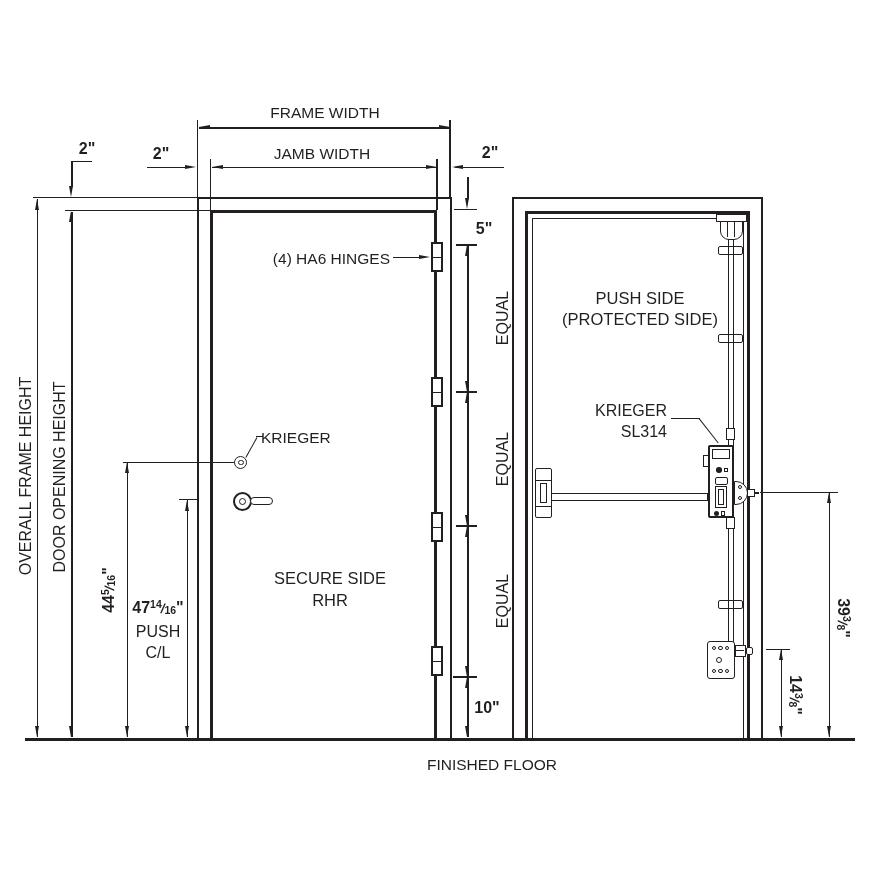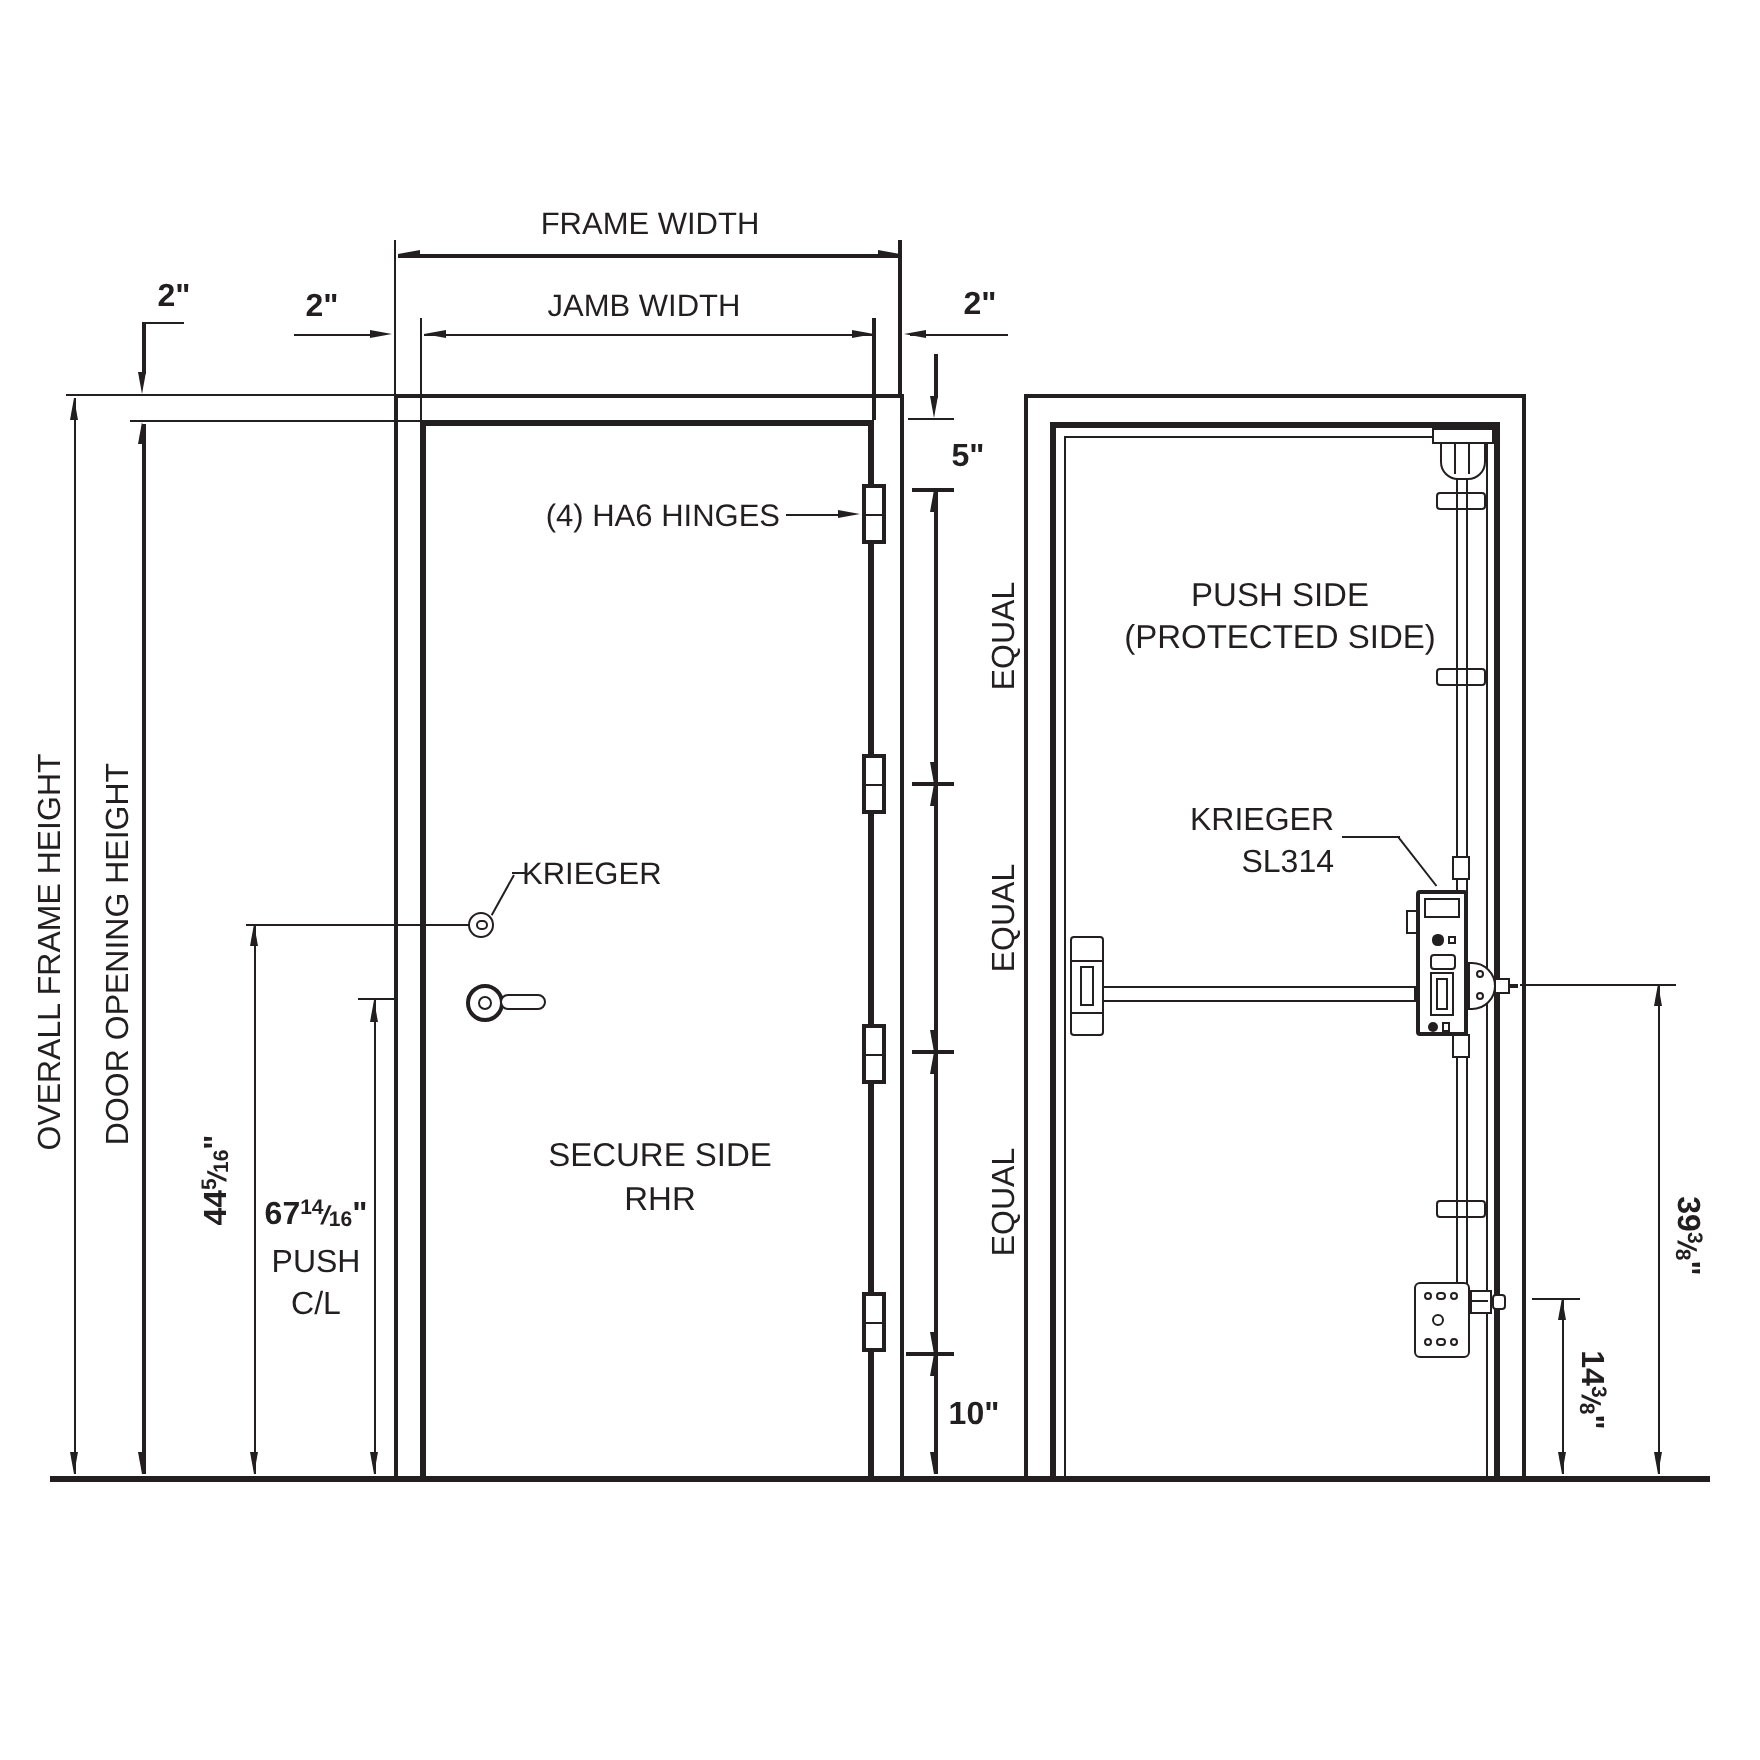--- a/index.html
+++ b/index.html
@@ -189,34 +189,35 @@
   <div class="lbl ctr b" style="left:469px;top:143px;width:42px;">2"</div>
   <div class="lbl ctr b" style="left:468px;top:219px;width:32px;">5"</div>
   <div class="lbl rot" style="left:443px;top:309px;width:120px;">EQUAL</div>
   <div class="lbl rot" style="left:443px;top:450px;width:120px;">EQUAL</div>
   <div class="lbl rot" style="left:443px;top:592px;width:120px;">EQUAL</div>
   <div class="lbl ctr b" style="left:469px;top:698px;width:36px;">10"</div>
   <div class="lbl rot" style="left:-94px;top:467px;width:240px;">OVERALL FRAME HEIGHT</div>
   <div class="lbl rot" style="left:-60px;top:468px;width:240px;">DOOR OPENING HEIGHT</div>
   <div class="lbl rot b" style="left:39px;top:581px;width:140px;"><span>44</span><span class="fn">5</span><span class="fs">/</span><span class="fd">16</span><span>"</span></div>
   <div class="lbl ctr" style="left:116px;top:597px;width:84px;line-height:21.5px;">
-    <div class="b"><span>67</span><span class="fn">14</span><span class="fs">/</span><span class="fd">16</span><span>"</span></div>
+    <div class="b"><span>47</span><span class="fn">14</span><span class="fs">/</span><span class="fd">16</span><span>"</span></div>
     <div>PUSH</div>
     <div>C/L</div>
   </div>
   <div class="lbl rgt" style="left:258px;top:248.5px;width:132px;font-size:15.5px;">(4) HA6 HINGES</div>
   <div class="lbl" style="left:261px;top:427.5px;width:110px;font-size:15.5px;">KRIEGER</div>
   <div class="lbl ctr" style="left:250px;top:567px;width:160px;font-size:16.5px;line-height:22px;">
     <div>SECURE SIDE</div>
     <div>RHR</div>
   </div>
   <div class="lbl ctr" style="left:550px;top:287.5px;width:180px;font-size:16.5px;line-height:21px;">
     <div>PUSH SIDE</div>
     <div>(PROTECTED SIDE)</div>
   </div>
   <div class="lbl rgt" style="left:566px;top:401px;width:101px;line-height:20.5px;">
     <div>KRIEGER</div>
     <div>SL314</div>
   </div>
   <div class="lbl rotcw b" style="left:793px;top:609px;width:100px;"><span>39</span><span class="fn">3</span><span class="fs">/</span><span class="fd">8</span><span>"</span></div>
   <div class="lbl rotcw b" style="left:745px;top:686px;width:100px;"><span>14</span><span class="fn">3</span><span class="fs">/</span><span class="fd">8</span><span>"</span></div>
+  <div class="lbl ctr" style="left:402px;top:754.5px;width:180px;font-size:15.5px;">FINISHED FLOOR</div>
 
 </div>
 
 </body></html>

